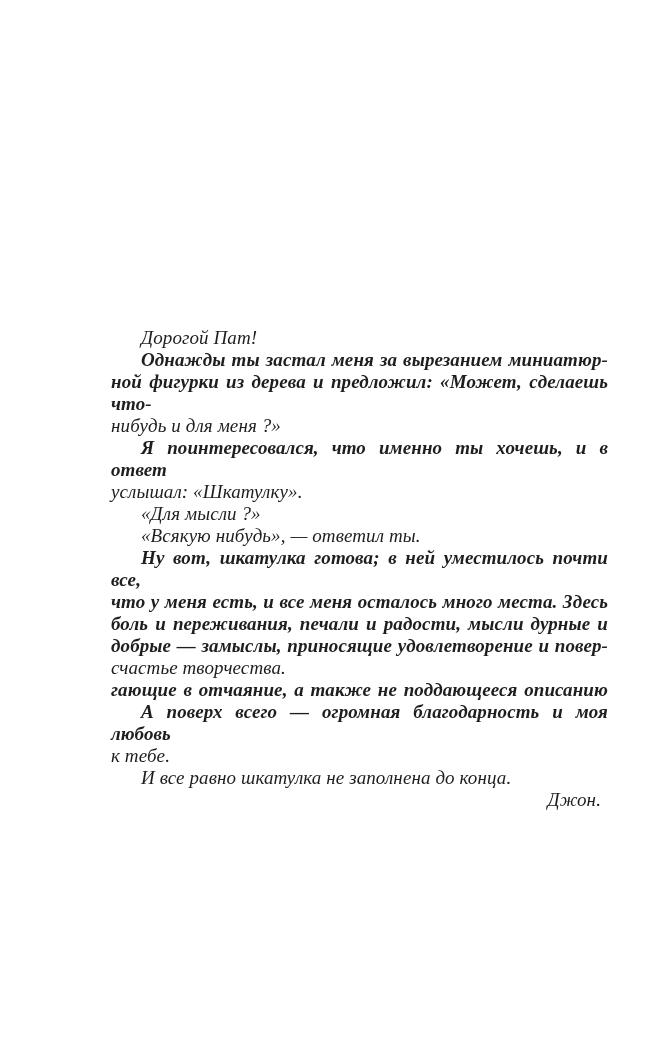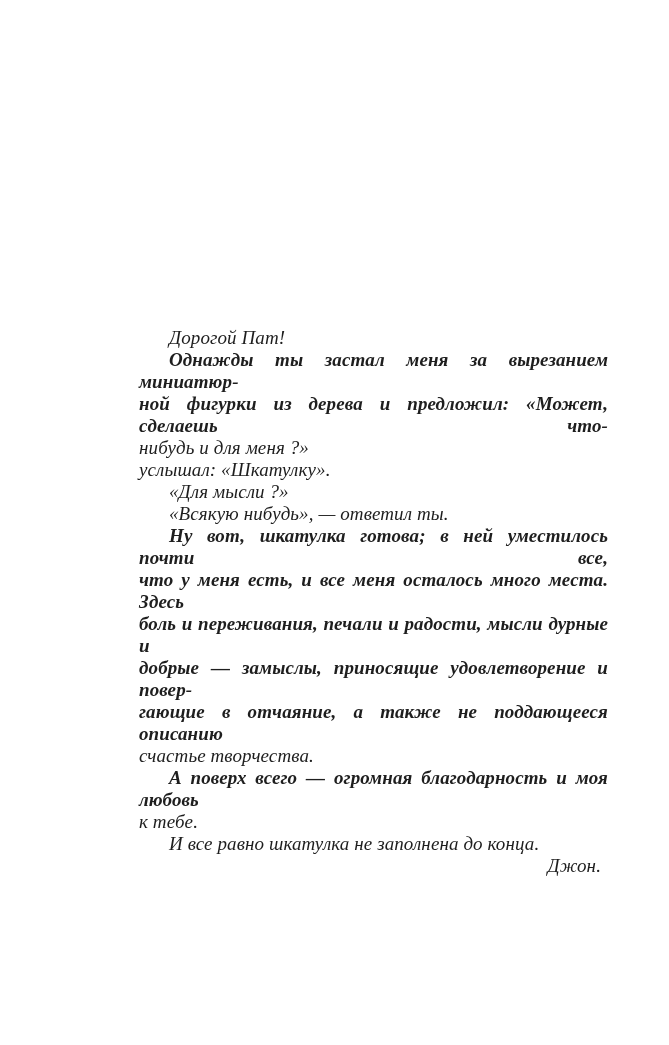--- a/index.html
+++ b/index.html
@@ -23,21 +23,20 @@
     font-style: italic;
     font-size: 19px;
     line-height: 22px;
     color: #1e1e1e;
     letter-spacing: 0.1px;
   }
   .ln {
     min-height: 22px;
     text-align: left;
     white-space: pre-wrap;
-    margin-left: 28px;
   }
   .ln.indent {
     text-indent: 30px;
   }
   .ln.just {
     text-align: justify;
     text-align-last: justify;
     font-weight: bold;
   }
   .ln.sig {
@@ -48,27 +47,28 @@
 </style>
 </head>
 <body>
 
 <div class="page">
   <div class="dedication">
     <div class="ln indent">Дорогой Пат!</div>
     <div class="ln indent just">Однажды ты застал меня за вырезанием миниатюр-</div>
     <div class="ln just">ной фигурки из дерева и предложил: «Может, сделаешь что-</div>
     <div class="ln">нибудь и для меня ?»</div>
+    <div class="ln indent just">Я поинтересовался, что именно ты хочешь, и в ответ</div>
     <div class="ln">услышал: «Шкатулку».</div>
     <div class="ln indent">«Для мысли ?»</div>
     <div class="ln indent">«Всякую нибудь», — ответил ты.</div>
     <div class="ln indent just">Ну вот, шкатулка готова; в ней уместилось почти все,</div>
     <div class="ln just">что у меня есть, и все меня осталось много места. Здесь</div>
     <div class="ln just">боль и переживания, печали и радости, мысли дурные и</div>
     <div class="ln just">добрые — замыслы, приносящие удовлетворение и повер-</div>
+    <div class="ln">счастье творчества.</div>
     <div class="ln just">гающие в отчаяние, а также не поддающееся описанию</div>
-    <div class="ln">счастье творчества.</div>
     <div class="ln indent just">А поверх всего — огромная благодарность и моя любовь</div>
     <div class="ln">к тебе.</div>
     <div class="ln indent">И все равно шкатулка не заполнена до конца.</div>
     <div class="ln sig">Джон.</div>
   </div>
 </div>
 
 </body></html>

